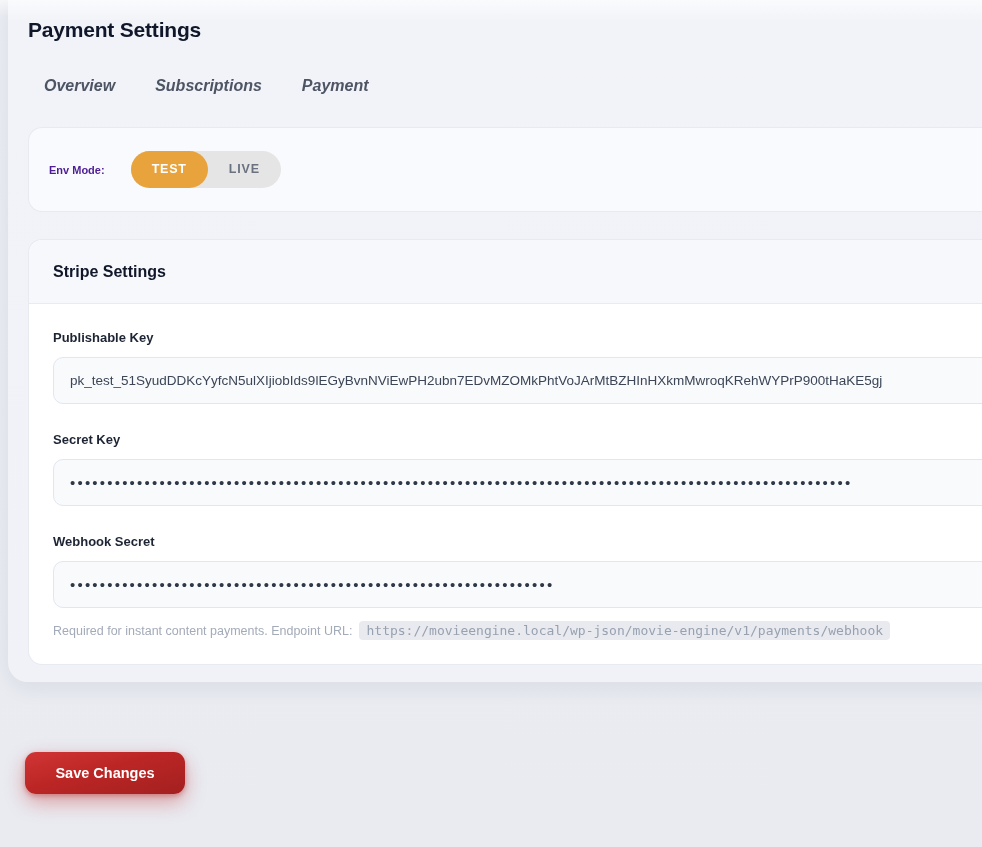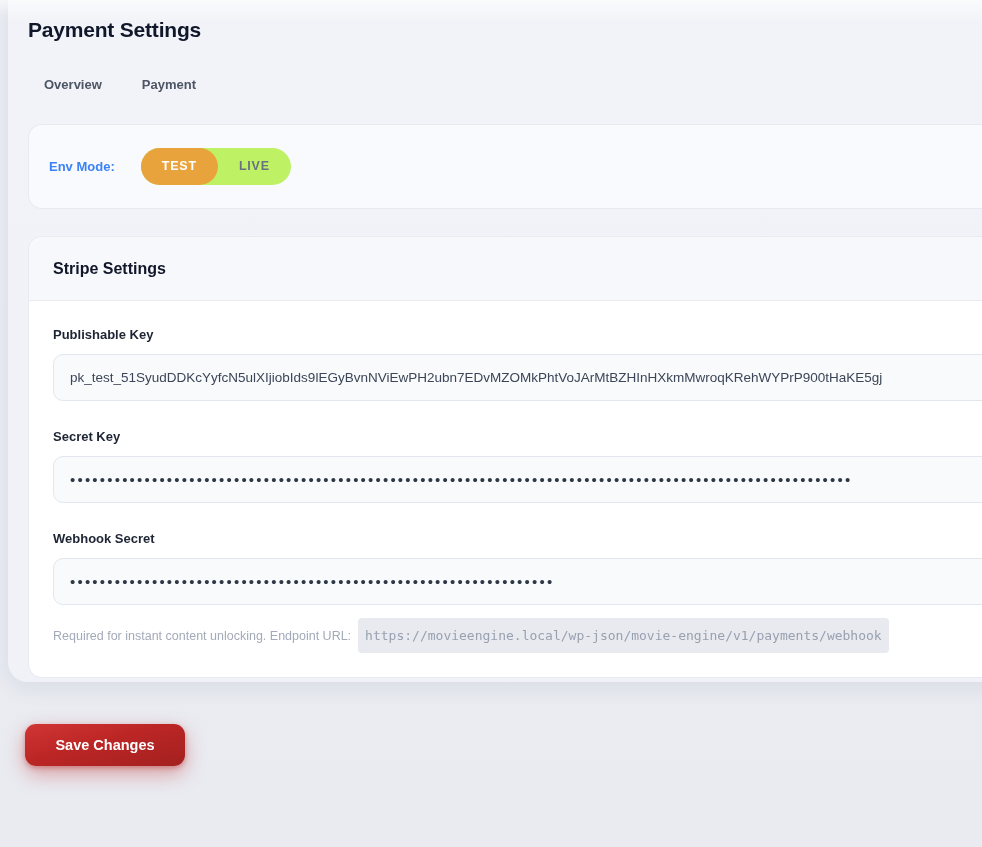--- a/index.html
+++ b/index.html
@@ -18,40 +18,40 @@
     padding:0 0 0 20px;
   }
   .page-title {
     padding-top:16px;
     font-size:21px; font-weight:800; letter-spacing:-0.2px;
     color:#10172a; line-height:28px;
   }
   
   .tabs { margin-top:22px; display:flex; align-items:center; gap:8px; }
   .tab {
-    padding:11px 16px; font-size:13px; font-weight:700; color:#4d5564;
+    padding:11px 16px; font-size:16px; font-weight:700; color:#4d5564;
     border-radius:9px; cursor:pointer; background:transparent; border:none;
-    font-family:"Liberation Sans", sans-serif; white-space:nowrap;
+    font-family:"Liberation Sans", sans-serif; white-space:nowrap;font-style:italic;
   }
   .tab.active {
     background:#ffffff; color:#d92b2b;
     box-shadow:0 1px 3px rgba(20,30,60,0.07);
   }
   
   .env-card {
     margin-top:21px; height:85px;
     background:#f9fafd;
     border:1px solid #e7eaf1; border-right:none;
     border-radius:14px 0 0 14px;
     display:flex; align-items:center; padding-left:20px;
   }
-  .env-label { font-size:13px; font-weight:700; color:#3b82f6; }
+  .env-label { font-size:11px; font-weight:700; color:#4c1d95; }
   .toggle {
     margin-left:26px; display:inline-flex; align-items:flex-start;
-    background:#bef264; border-radius:20px;
+    background:#e5e5e5; border-radius:20px;
   }
   .toggle-opt {
     border:none; background:transparent; cursor:pointer;
     padding:12px 21px; font-size:12.5px; font-weight:800; letter-spacing:0.8px;
     color:#6a7280; border-radius:20px; line-height:13px;
     font-family:"Liberation Sans", sans-serif;
   }
   .toggle-opt.selected { background:#e9a33c; color:#ffffff; }
   
   .stripe-card {
@@ -80,43 +80,44 @@
   .field-input.masked {
     font-size:15px; letter-spacing:2.2px; color:#2f3847;
   }
   .field-help {
     margin-top:13px; display:flex; align-items:center; gap:7px;
     font-size:12.5px; color:#a3aab8; white-space:nowrap;
   }
   .code-chip {
     font-family:"DejaVu Sans Mono", monospace;
     font-size:13px; color:#98a1b0;
-    background:#e8eaef; border-radius:4px; padding:10px 7px;
+    background:#e8eaef; border-radius:4px; padding:2px 7px;
   }
   
   .save-btn {
-    position:absolute; left:25px; top:724px;
+    position:absolute; left:25px; top:752px;
     width:160px; height:42px;
     display:flex; align-items:center; justify-content:center;
     background:linear-gradient(165deg,#d03534 0%,#bb2625 45%,#a32020 100%);
     border:none; border-radius:11px; cursor:pointer;
     color:#ffffff; font-size:14.5px; font-weight:700;
     font-family:"Liberation Sans", sans-serif;
     box-shadow:0 8px 20px rgba(195,45,45,0.40), 0 2px 5px rgba(160,30,30,0.35);
   }
 </style>
 </head>
 <body>
 
 <div class="main-panel">
 
   <h1 class="page-title">Payment Settings</h1>
 
   <nav class="tabs">
     <button class="tab">Overview</button>
+    <button class="tab">Subscriptions</button>
     <button class="tab">Payment</button>
   </nav>
 
   <section class="env-card">
     <span class="env-label">Env Mode:</span>
     <div class="toggle">
       <button class="toggle-opt selected">TEST</button>
       <button class="toggle-opt">LIVE</button>
     </div>
   </section>
@@ -134,21 +135,21 @@
 
       <div class="field">
         <div class="field-label">Secret Key</div>
         <input type="text" class="field-input masked" value="•••••••••••••••••••••••••••••••••••••••••••••••••••••••••••••••••••••••••••••••••••••••••••••••••••••••••" style="">
       </div>
 
       <div class="field">
         <div class="field-label">Webhook Secret</div>
         <input type="text" class="field-input masked" value="•••••••••••••••••••••••••••••••••••••••••••••••••••••••••••••••••" style="">
         <div class="field-help">
-          <span>Required for instant content unlocking. Endpoint URL:</span>
+          <span>Required for instant content payments. Endpoint URL:</span>
           <span class="code-chip">https://movieengine.local/wp-json/movie-engine/v1/payments/webhook</span>
         </div>
       </div>
 
     </div>
   </section>
 
 </div>
 
 <button class="save-btn">Save Changes</button>

